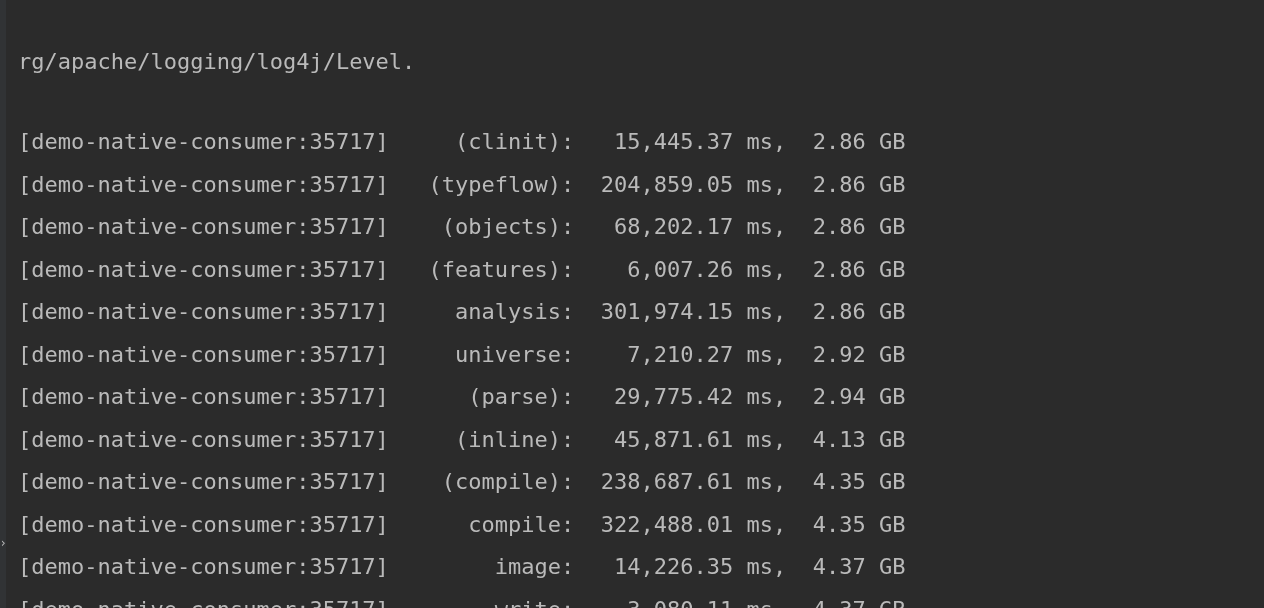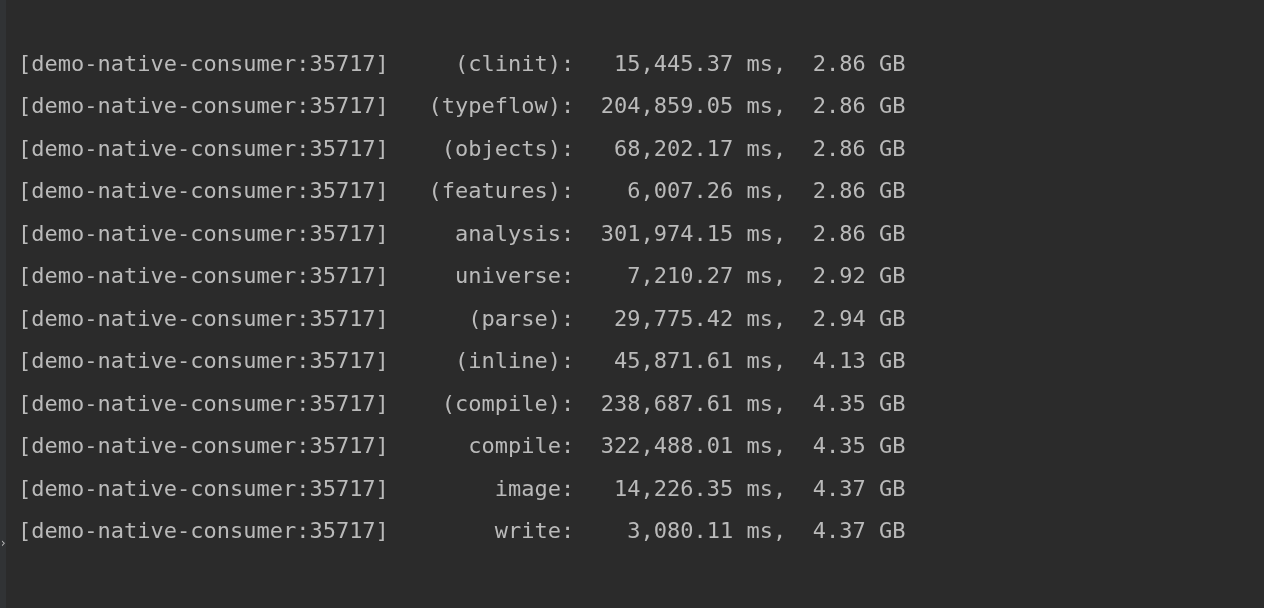--- a/index.html
+++ b/index.html
@@ -46,15 +46,16 @@
     justify-content:center;
   }
 </style>
 </head>
 <body>
 
 <div class="gutter"></div>
 <div class="caret-mark">›</div>
 
 <div class="term">
+<span class="row top-frag">rg/apache/logging/log4j/Level.</span>
 <span class="row">[demo-native-consumer:35717]     (clinit):   15,445.37 ms,  2.86 GB</span><span class="row">[demo-native-consumer:35717]   (typeflow):  204,859.05 ms,  2.86 GB</span><span class="row">[demo-native-consumer:35717]    (objects):   68,202.17 ms,  2.86 GB</span><span class="row">[demo-native-consumer:35717]   (features):    6,007.26 ms,  2.86 GB</span><span class="row">[demo-native-consumer:35717]     analysis:  301,974.15 ms,  2.86 GB</span><span class="row">[demo-native-consumer:35717]     universe:    7,210.27 ms,  2.92 GB</span><span class="row">[demo-native-consumer:35717]      (parse):   29,775.42 ms,  2.94 GB</span><span class="row">[demo-native-consumer:35717]     (inline):   45,871.61 ms,  4.13 GB</span><span class="row">[demo-native-consumer:35717]    (compile):  238,687.61 ms,  4.35 GB</span><span class="row">[demo-native-consumer:35717]      compile:  322,488.01 ms,  4.35 GB</span><span class="row">[demo-native-consumer:35717]        image:   14,226.35 ms,  4.37 GB</span><span class="row">[demo-native-consumer:35717]        write:    3,080.11 ms,  4.37 GB</span>
 
 </div>
 
 </body></html>

